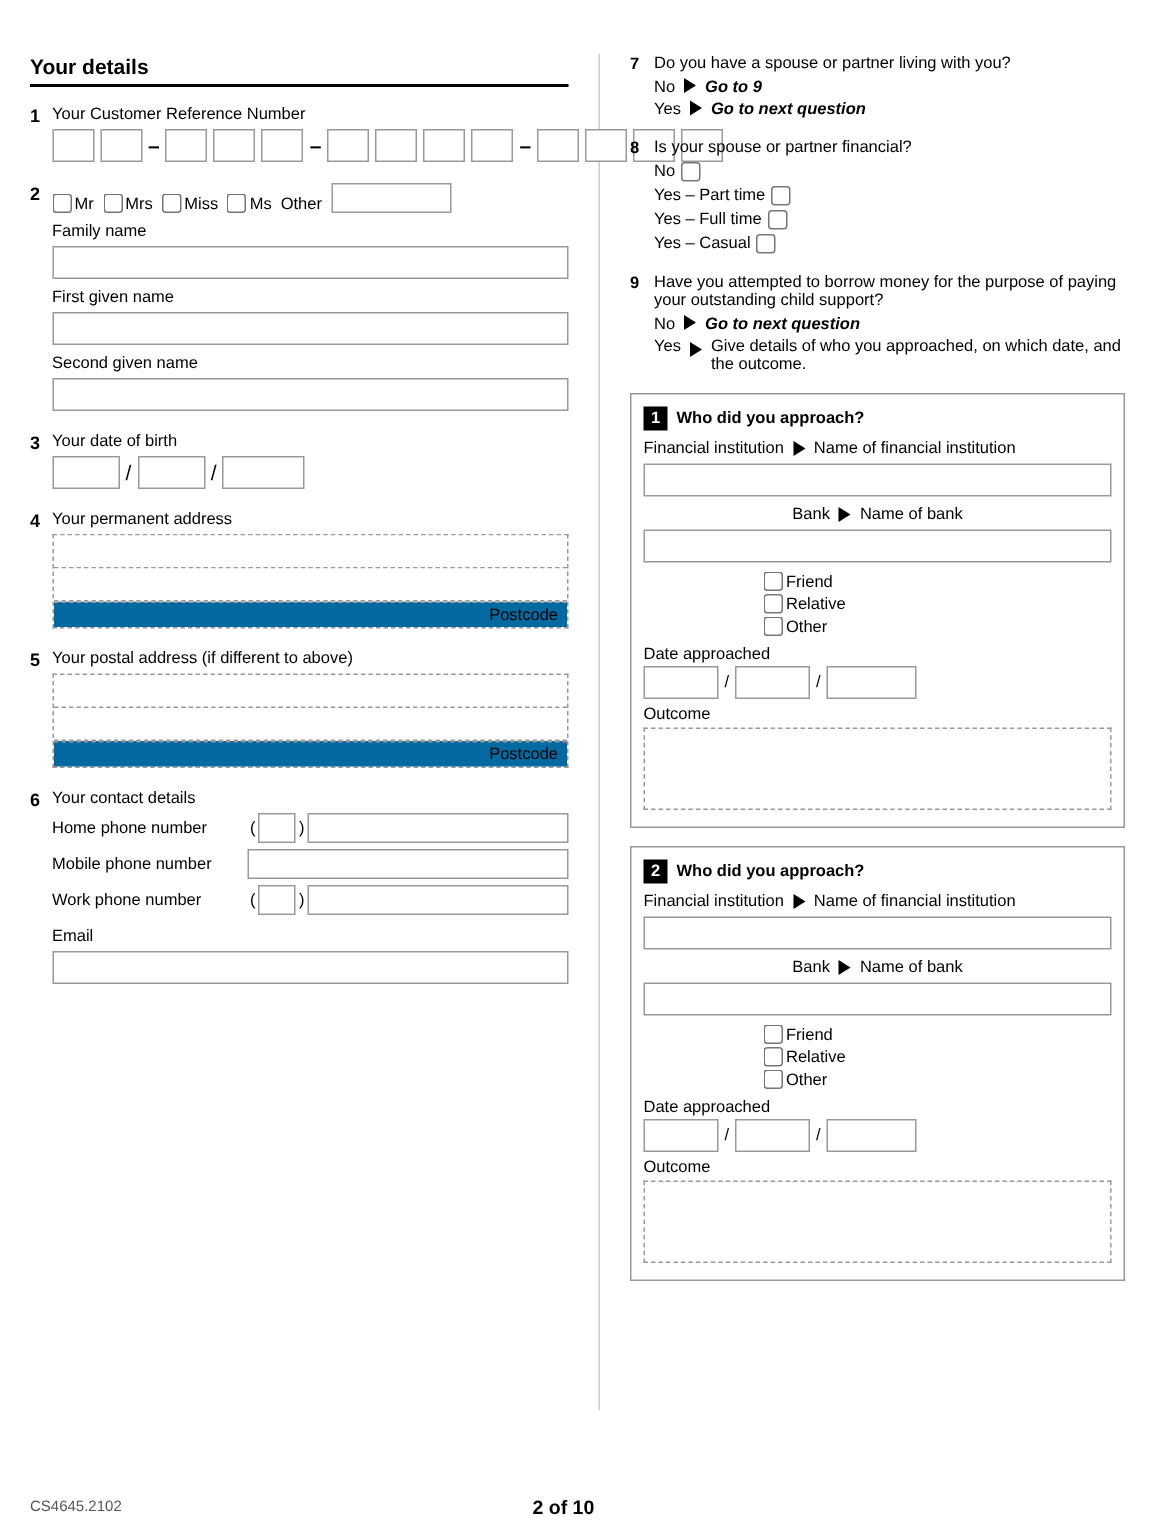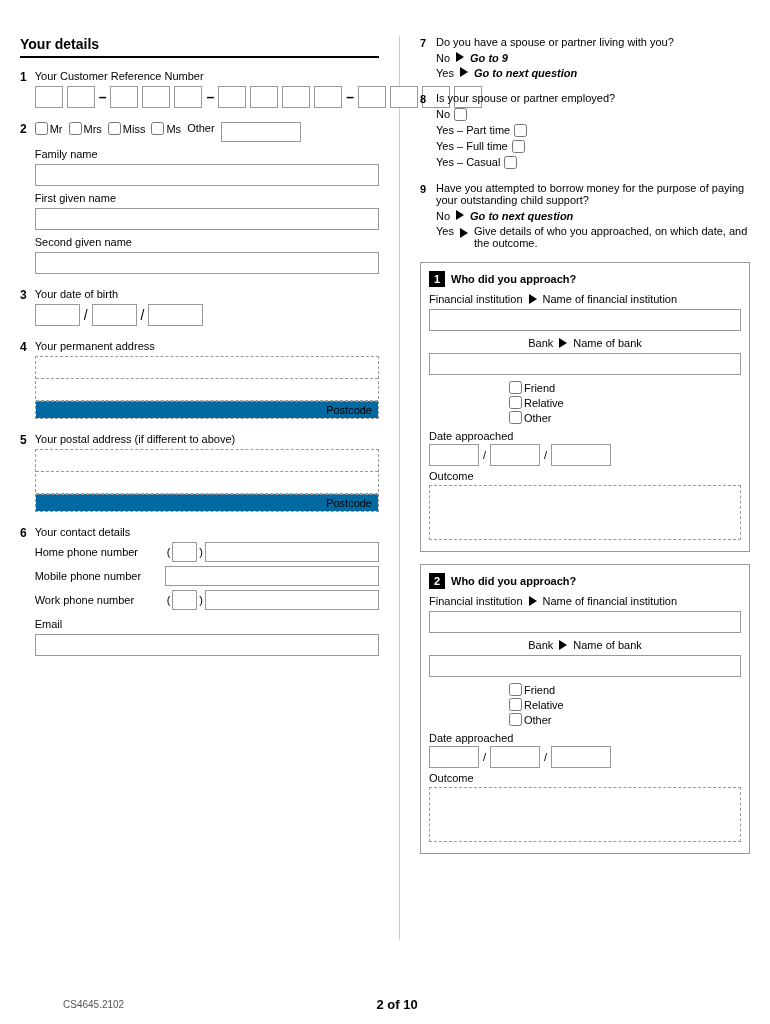--- a/index.html
+++ b/index.html
@@ -78,21 +78,21 @@
       font-size: 11px;
       text-align: center;
     }
     .crn-separator {
       font-weight: bold;
       font-size: 14px;
     }
     
     .name-title-row {
       display: flex;
-      align-items: flex-start;
+      align-items: flex-end;
       gap: 6px;
       margin-bottom: 6px;
       flex-wrap: wrap;
     }
     .checkbox-label {
       display: flex;
       align-items: center;
       gap: 2px;
       font-size: 11px;
     }
@@ -267,21 +267,20 @@
     }
     
     .footer {
       position: absolute;
       bottom: 12px;
       left: 20px;
       right: 20px;
       display: flex;
       justify-content: space-between;
       align-items: center;
-      margin-left: 43px;
     }
     .footer-code {
       font-size: 10px;
       color: #555;
     }
     .footer-page {
       font-size: 13px;
       font-weight: bold;
     }
     input[type="checkbox"] {
@@ -460,21 +459,21 @@
           <span>Yes</span>
           <span class="goto-arrow"></span>
           <span class="goto-text">Go to next question</span>
         </div>
       </div>
     </div>
 
     <div class="q-row" style="margin-bottom:10px;">
       <span class="q-num">8</span>
       <div class="q-content">
-        <div class="q-text">Is your spouse or partner employed?</div>
+        <div class="q-text">Is your spouse or partner financial?</div>
         <div class="answer-row">
           <span>No</span>
           <input type="checkbox" style="">
         </div>
         <div class="answer-row">
           <span>Yes – Part time</span>
           <input type="checkbox" style="">
         </div>
         <div class="answer-row">
           <span>Yes – Full time</span>

